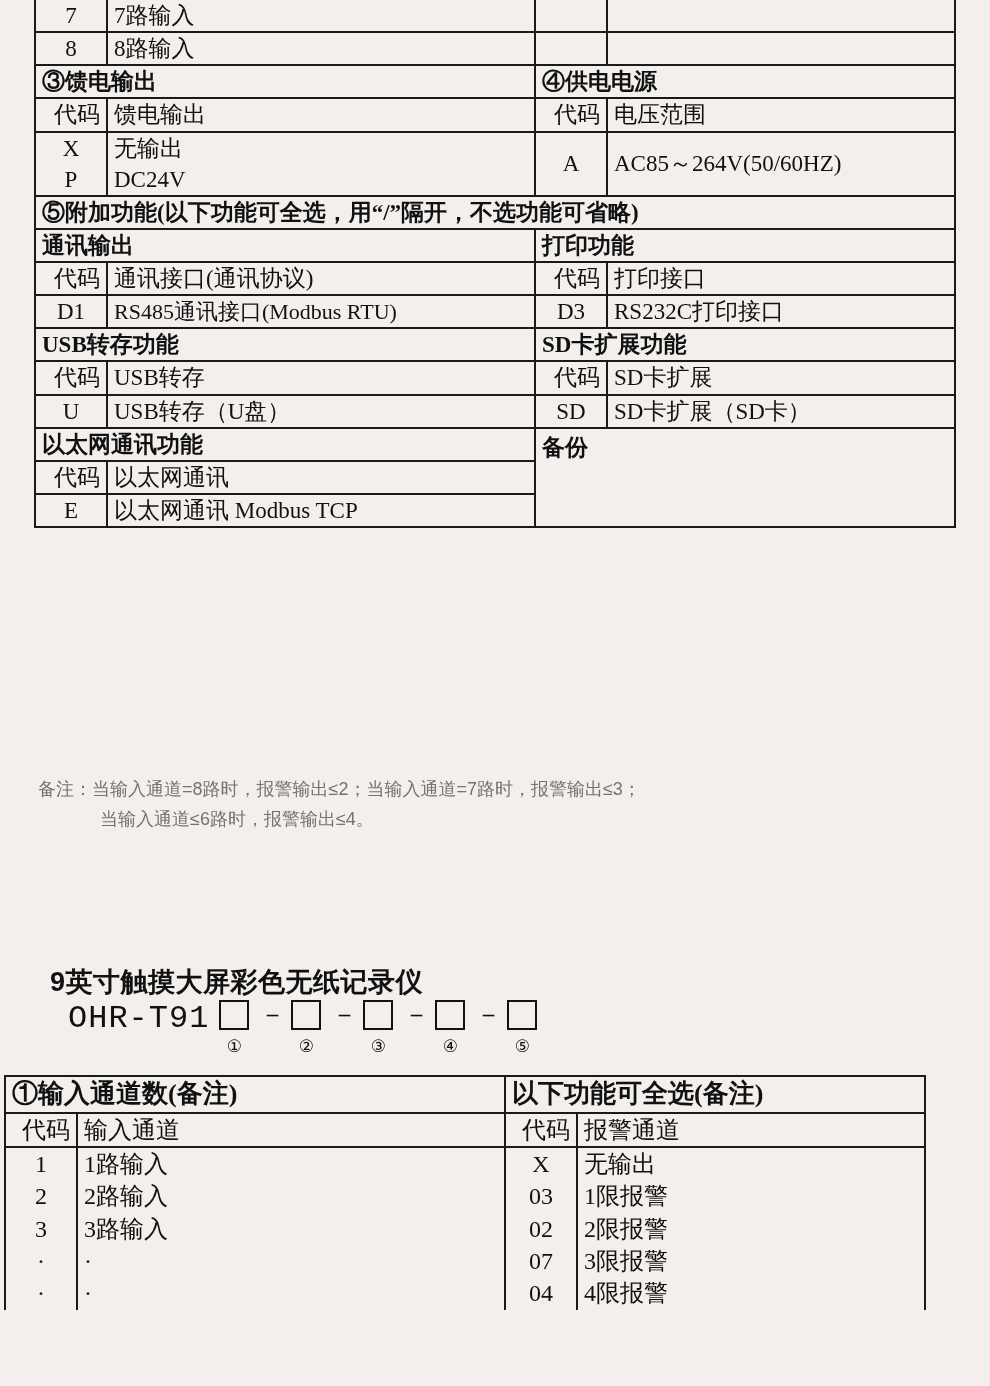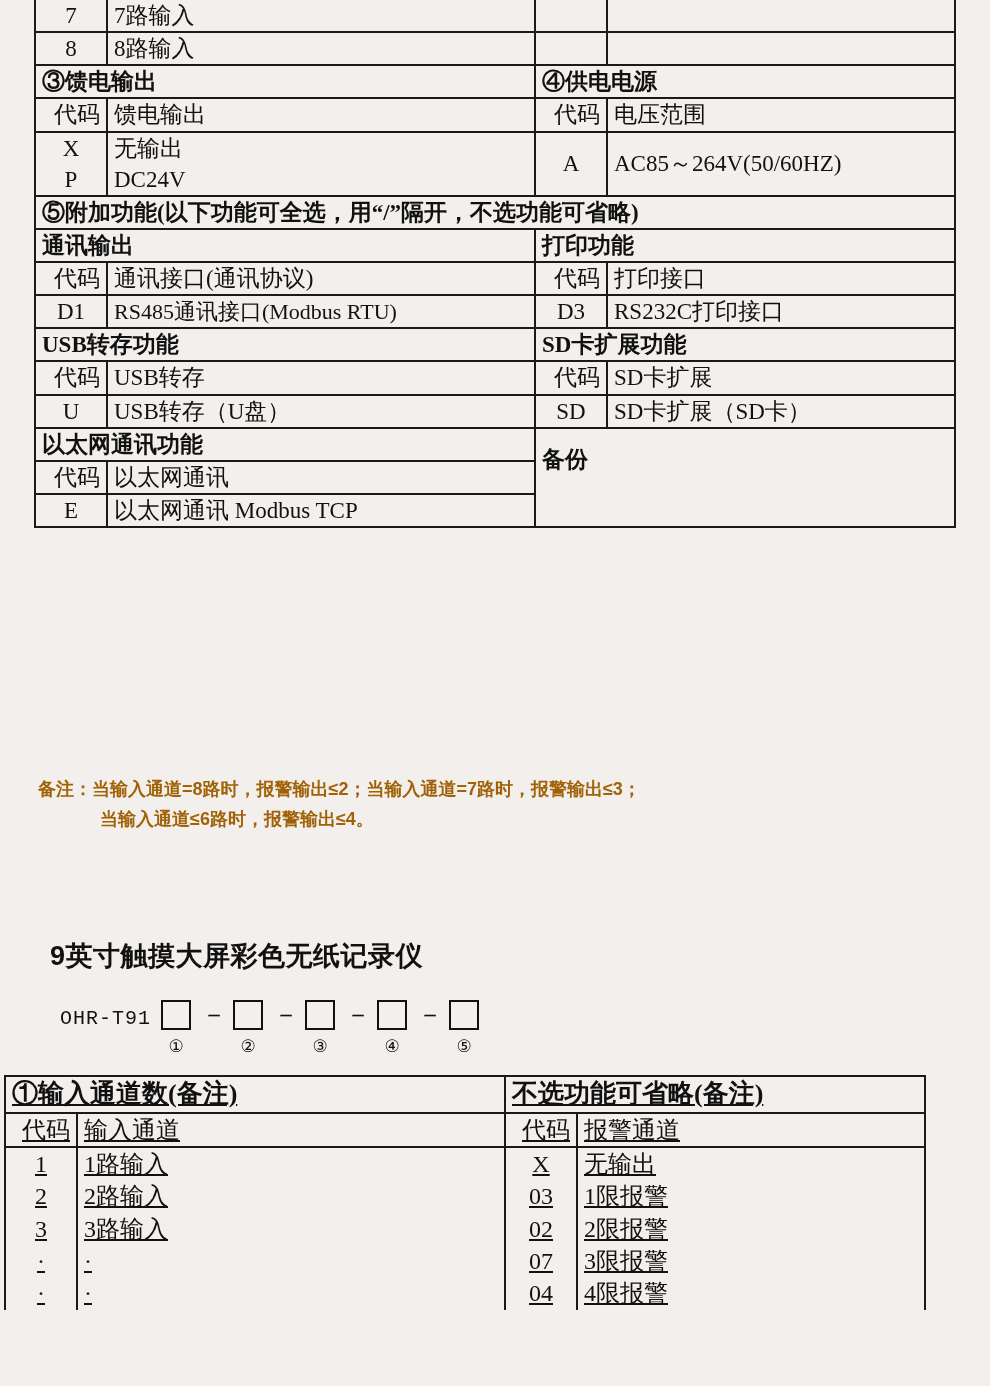--- a/index.html
+++ b/index.html
@@ -66,53 +66,54 @@
   }
 
   
   .remark {
     position: absolute;
     left: 38px;
     top: 775px;
     width: 920px;
     font-family: "Liberation Sans", "DejaVu Sans", sans-serif;
     font-size: 18px;
-    font-weight: bold;
+    font-weight: normal;
     line-height: 1.65;
-    color: #a16207;
+    color: #737373;
   }
   .remark .indent {
     padding-left: 62px;
     display: block;
   }
 
   
   .sec-title {
     position: absolute;
     left: 50px;
-    top: 938px;
+    top: 964px;
     font-family: "Liberation Sans", "DejaVu Sans", sans-serif;
     font-weight: bold;
     font-size: 27px;
     letter-spacing: 0.5px;
   }
 
   .model-row {
     position: absolute;
     left: 60px;
     top: 1000px;
     display: flex;
     align-items: flex-start;
   }
   .model-code {
     font-family: "Liberation Mono", "DejaVu Sans Mono", monospace;
-    font-size: 20px;
+    font-size: 32px;
     letter-spacing: 1px;
     line-height: 34px;
     padding-top: 2px;
+    margin-left: 8px;
   }
   .slot-group {
     display: flex;
     align-items: center;
   }
   .slot {
     display: flex;
     flex-direction: column;
     align-items: center;
     width: 50px;
@@ -136,21 +137,20 @@
     padding-bottom: 26px;
     width: 22px;
     text-align: center;
   }
 
   .bottom-table-wrap {
     position: absolute;
     top: 1075px;
     left: 0;
     width: 930px;
-    text-decoration: underline;
   }
   .bottom-table-wrap table.spec td {
     font-size: 24px;
   }
   .dotcell {
     text-align: center;
     font-size: 24px;
     line-height: 1.0;
   }
   .dotcell-left {
@@ -242,21 +242,21 @@
         </tr>
         <tr>
           <td class="code">U</td>
           <td class="val">USB转存（U盘）</td>
           <td class="code">SD</td>
           <td class="val">SD卡扩展（SD卡）</td>
         </tr>
 
         <tr>
           <td class="hdr" colspan="2">以太网通讯功能</td>
-          <td class="hdr" colspan="2" rowspan="3" style="vertical-align:top; padding-top:17px;">备份</td>
+          <td class="hdr" colspan="2" rowspan="3" style="vertical-align:top; padding-top:5px;">备份</td>
         </tr>
         <tr>
           <td class="codehdr">代码</td>
           <td class="val">以太网通讯</td>
         </tr>
         <tr>
           <td class="code">E</td>
           <td class="val">以太网通讯 Modbus  TCP</td>
         </tr>
       </tbody>
@@ -304,21 +304,21 @@
     <table class="spec">
       <colgroup>
         <col style="width:72px">
         <col style="width:428px">
         <col style="width:72px">
         <col style="width:348px">
       </colgroup>
       <tbody>
         <tr>
           <td class="hdr" colspan="2" style="font-size:26px">①输入通道数(备注)</td>
-          <td class="hdr" colspan="2" style="font-size:26px">不选功能可省略(备注)</td>
+          <td class="hdr" colspan="2" style="font-size:26px">以下功能可全选(备注)</td>
         </tr>
         <tr>
           <td class="codehdr">代码</td>
           <td class="val">输入通道</td>
           <td class="codehdr">代码</td>
           <td class="val">报警通道</td>
         </tr>
         <tr>
           <td class="code" style="border-bottom:none">1</td>
           <td class="val" style="border-bottom:none">1路输入</td>

